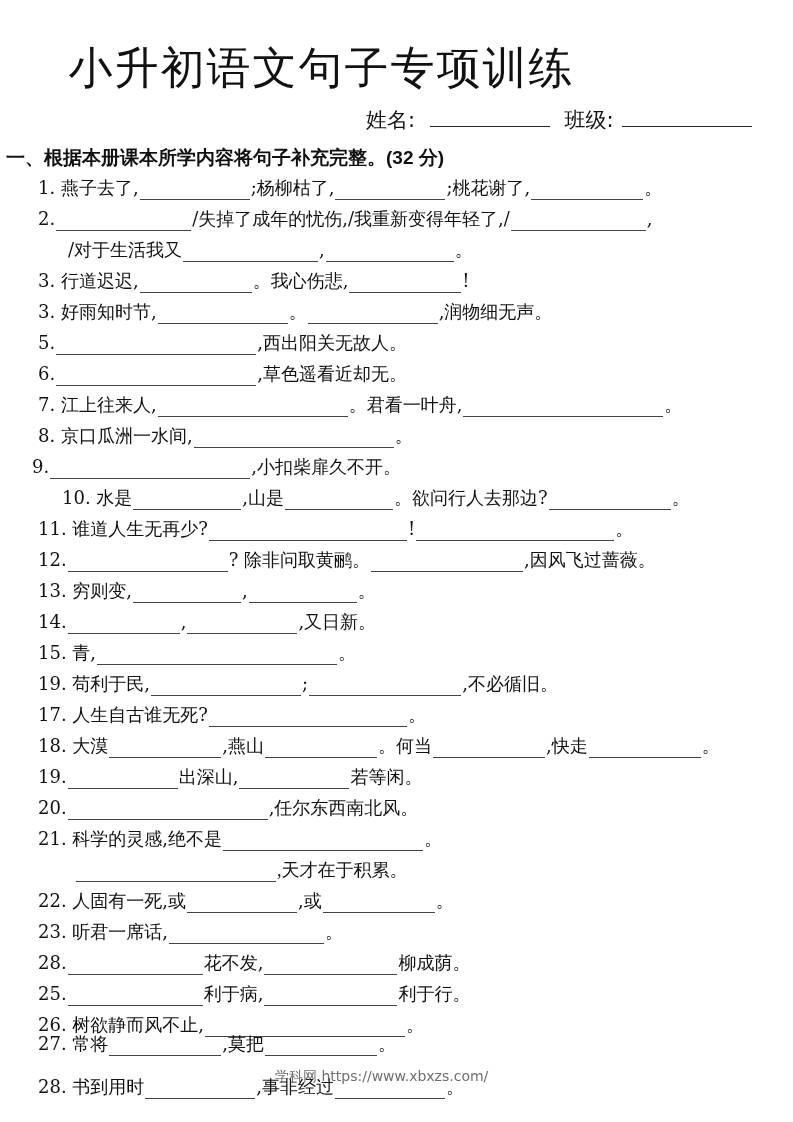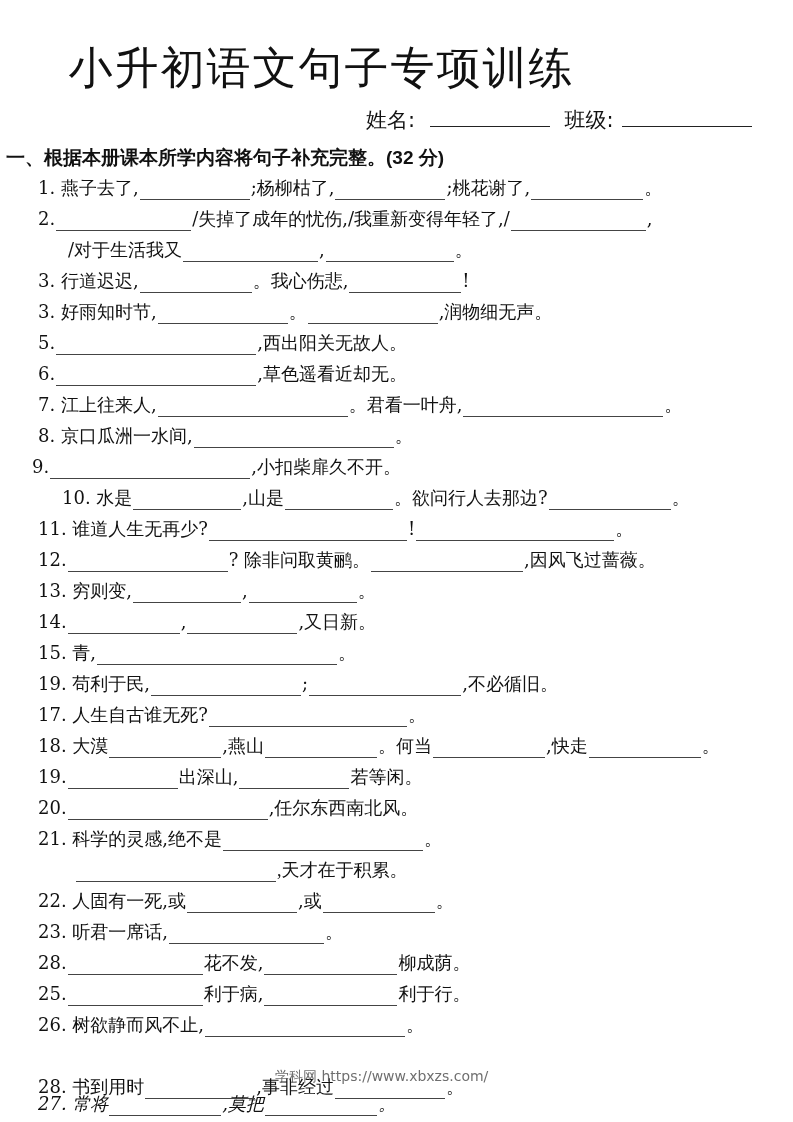--- a/index.html
+++ b/index.html
@@ -51,17 +51,17 @@
     <div class="line" style="top: 734px; left: 38px; text-align: right;"><span class="seg">18. 大漠</span><span class="blank" style="width: 112px;"></span><span class="seg">,燕山</span><span class="blank" style="width: 112px;"></span><span class="seg">。何当</span><span class="blank" style="width: 112px;"></span><span class="seg">,快走</span><span class="blank" style="width: 112px;"></span><span class="seg">。</span></div>
     <div class="line" style="top: 765px; left: 38px;"><span class="seg">19. </span><span class="blank" style="width: 110px;"></span><span class="seg">出深山,</span><span class="blank" style="width: 110px;"></span><span class="seg">若等闲。</span></div>
     <div class="line" style="top: 796px; left: 38px;"><span class="seg">20. </span><span class="blank" style="width: 200px;"></span><span class="seg">,任尔东西南北风。</span></div>
     <div class="line" style="top: 827px; left: 38px;"><span class="seg">21. 科学的灵感,绝不是</span><span class="blank" style="width: 200px;"></span><span class="seg">。</span></div>
     <div class="line" style="top: 858px; left: 75px; font-family: Liberation Serif, serif;"><span class="blank" style="width: 200px;"></span><span class="seg">,天才在于积累。</span></div>
     <div class="line" style="top: 889px; left: 38px;"><span class="seg">22. 人固有一死,或</span><span class="blank" style="width: 110px;"></span><span class="seg">,或</span><span class="blank" style="width: 112px;"></span><span class="seg">。</span></div>
     <div class="line" style="top: 920px; left: 38px;"><span class="seg">23. 听君一席话,</span><span class="blank" style="width: 155px;"></span><span class="seg">。</span></div>
     <div class="line" style="top: 951px; left: 38px;"><span class="seg">28. </span><span class="blank" style="width: 135px;"></span><span class="seg">花不发,</span><span class="blank" style="width: 133px;"></span><span class="seg">柳成荫。</span></div>
     <div class="line" style="top: 982px; left: 38px;"><span class="seg">25. </span><span class="blank" style="width: 135px;"></span><span class="seg">利于病,</span><span class="blank" style="width: 133px;"></span><span class="seg">利于行。</span></div>
     <div class="line" style="top: 1013px; left: 38px;"><span class="seg">26. 树欲静而风不止,</span><span class="blank" style="width: 200px;"></span><span class="seg">。</span></div>
-    <div class="line" style="top: 1092px; left: 38px; font-style: italic;"><span class="seg">27. 常将</span><span class="blank" style="width: 112px;"></span><span class="seg">,莫把</span><span class="blank" style="width: 112px;"></span><span class="seg">。</span></div>
+    <div class="line" style="top: 1032px; left: 38px;"><span class="seg">27. 常将</span><span class="blank" style="width: 112px;"></span><span class="seg">,莫把</span><span class="blank" style="width: 112px;"></span><span class="seg">。</span></div>
     <div class="line" style="top: 1075px; left: 38px;"><span class="seg">28. 书到用时</span><span class="blank" style="width: 110px;"></span><span class="seg">,事非经过</span><span class="blank" style="width: 110px;"></span><span class="seg">。</span></div>
   </div>
 
 <div class="watermark">学科网 https://www.xbxzs.com/</div>
 
 </body></html>

